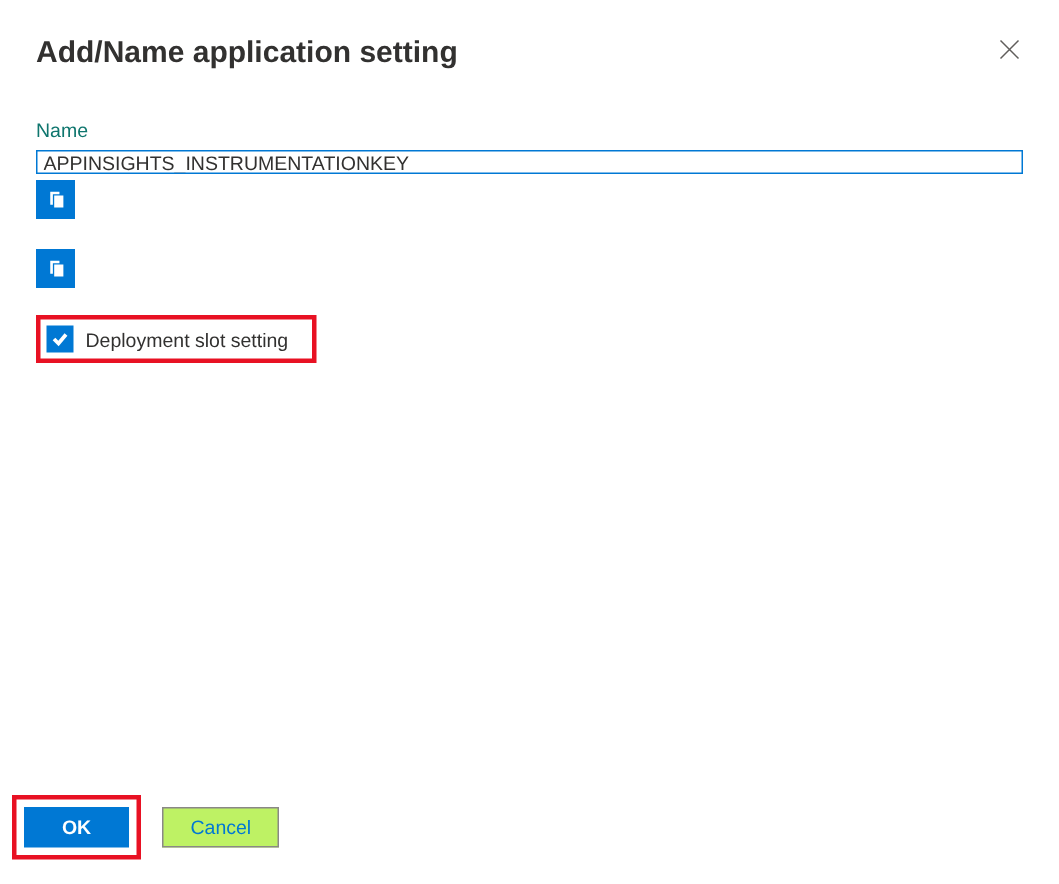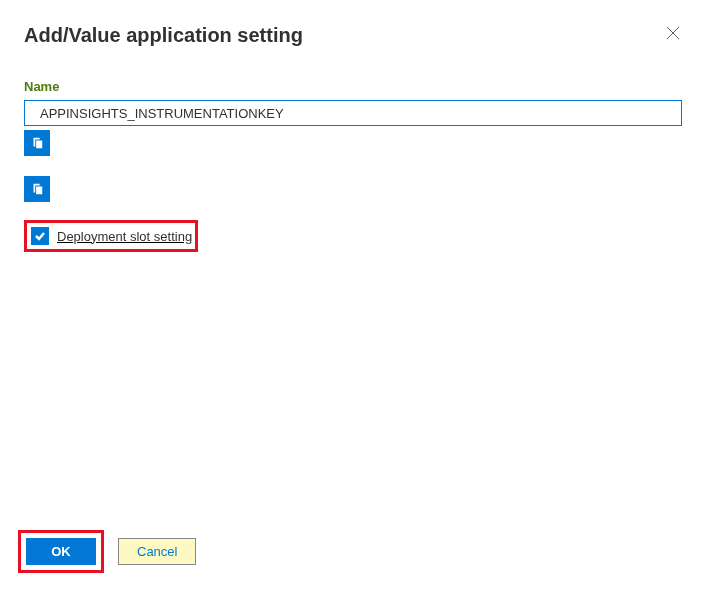--- a/index.html
+++ b/index.html
@@ -34,30 +34,29 @@
       padding: 2px;
     }
     .field-group {
       margin-top: 32px;
     }
     .field-group.second {
       margin-top: 20px;
     }
     .field-label {
       font-size: 13px;
-      color: #4d7c0f;
+      color: #0f766e;
       margin-bottom: 6px;
       display: block;
-      font-weight: bold;
     }
     .text-input {
       width: 100%;
-      height: 26px;
+      height: 16px;
       border: 1px solid #605e5c;
-      padding: 3px 15px;
+      padding: 3px 4px;
       font-size: 13px;
       font-family: inherit;
       color: #323130;
       outline: none;
     }
     .text-input.focused {
       border: 1px solid #0078d4;
     }
     .copy-btn {
       width: 26px;
@@ -71,22 +70,21 @@
     }
     .copy-btn svg {
       width: 14px;
       height: 14px;
       fill: #ffffff;
     }
     .highlight-box {
       border: 3px solid #e81123;
       display: inline-flex;
       align-items: center;
-      padding: 4px 3px 4px 4px;
-      text-decoration: underline;
+      padding: 4px 16px 4px 4px;
     }
     .checkbox {
       width: 18px;
       height: 18px;
       background: #0078d4;
       display: flex;
       align-items: center;
       justify-content: center;
       cursor: pointer;
       flex-shrink: 0;
@@ -99,56 +97,56 @@
       fill: none;
     }
     .checkbox-label {
       margin-left: 8px;
       font-size: 13px;
       color: #323130;
     }
     .footer {
       position: absolute;
       bottom: 16px;
-      left: 18px;
+      left: 8px;
       display: flex;
       align-items: center;
       gap: 14px;
     }
     .ok-wrap {
       border: 3px solid #e81123;
       padding: 5px;
     }
     .btn-primary {
       background: #0078d4;
       color: #ffffff;
       border: none;
       padding: 6px 24px;
       font-size: 13px;
       font-weight: 600;
       font-family: inherit;
       cursor: pointer;
       min-width: 70px;
     }
     .btn-secondary {
-      background: #fef9c3;
+      background: #bef264;
       color: #0078d4;
       border: 1px solid #8a8886;
       padding: 5px 18px;
       font-size: 13px;
       font-weight: 400;
       font-family: inherit;
       cursor: pointer;
     }
   </style>
 </head>
 <body>
 
 <div class="header">
-  <h1 class="title">Add/Value application setting</h1>
+  <h1 class="title">Add/Name application setting</h1>
   <div class="close-btn">
     <svg width="14" height="14" viewBox="0 0 14 14">
         <path d="M1 1 L13 13 M13 1 L1 13" stroke="#605e5c" stroke-width="1" fill="none"></path>
       </svg>
   </div>
 </div>
 
 <div class="field-group">
   <label class="field-label">Name</label>
   <input type="text" class="text-input focused" value="APPINSIGHTS_INSTRUMENTATIONKEY" style="">

